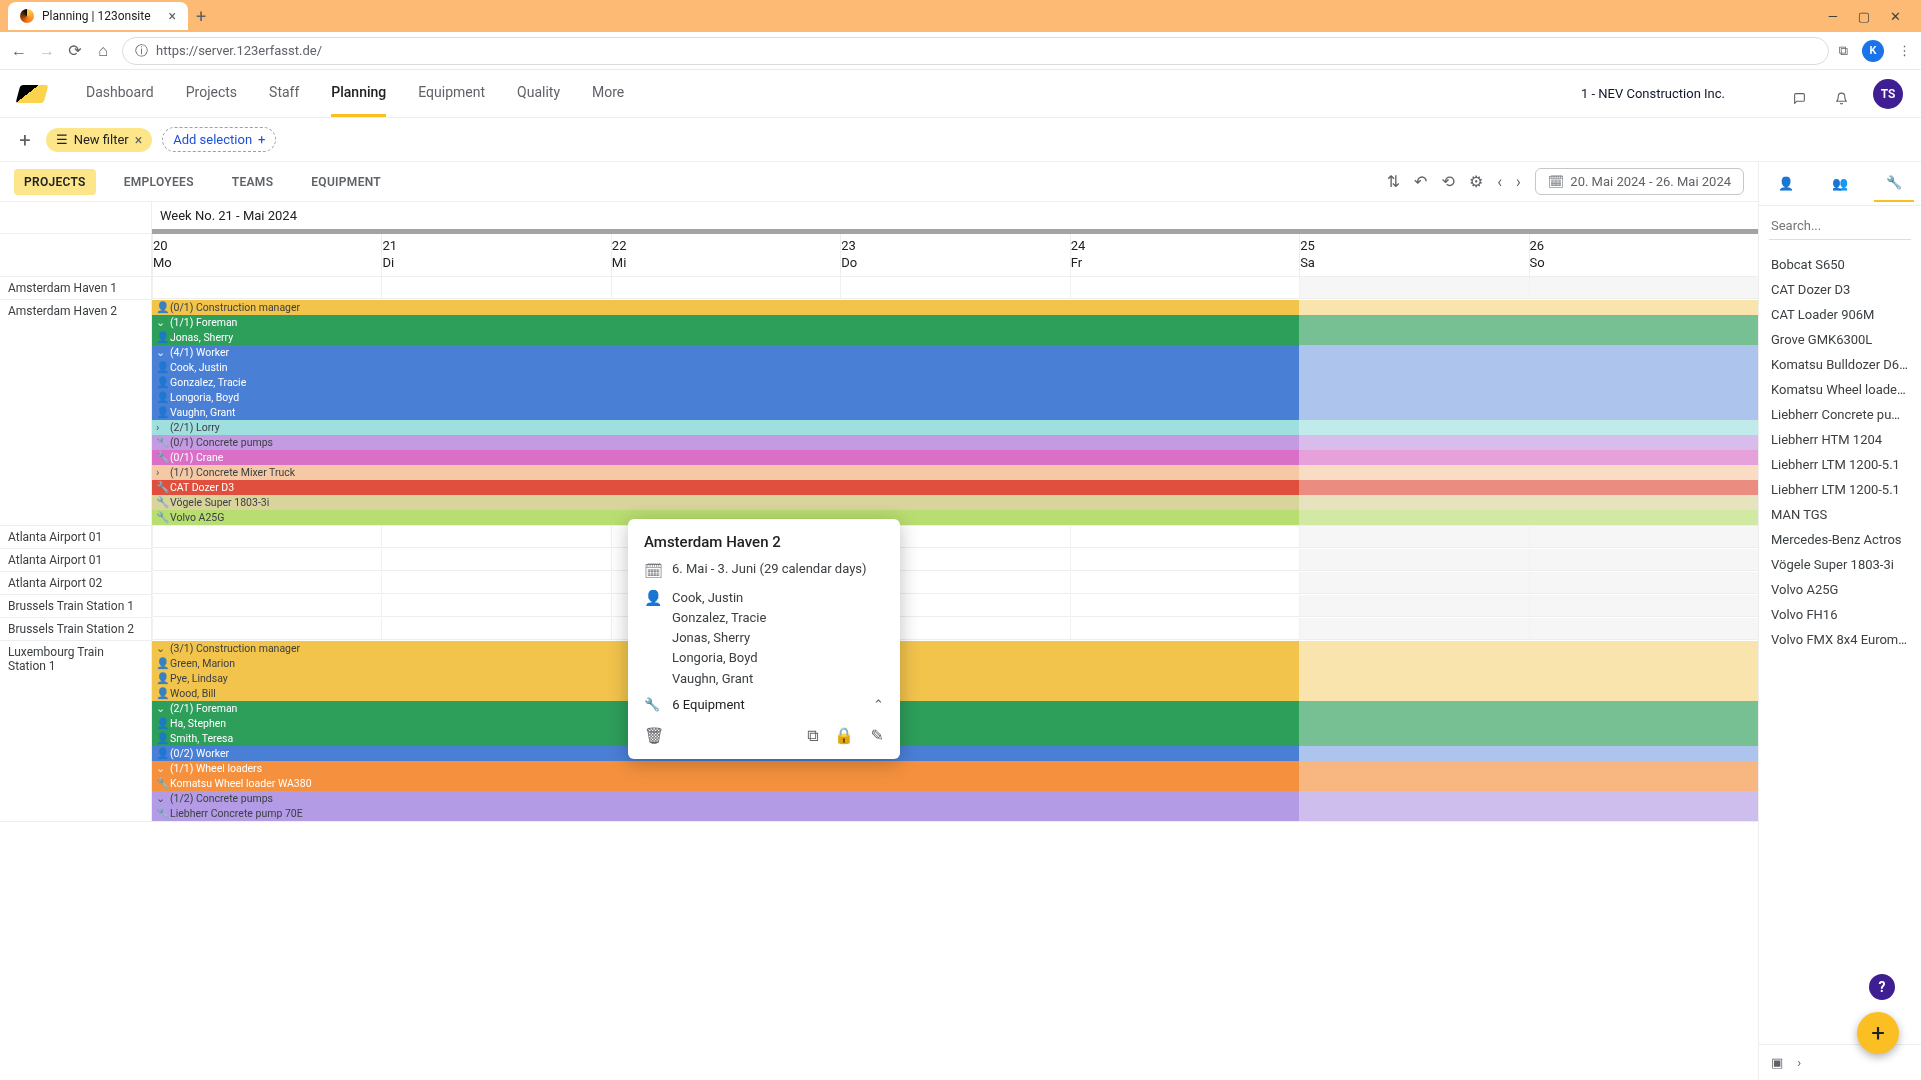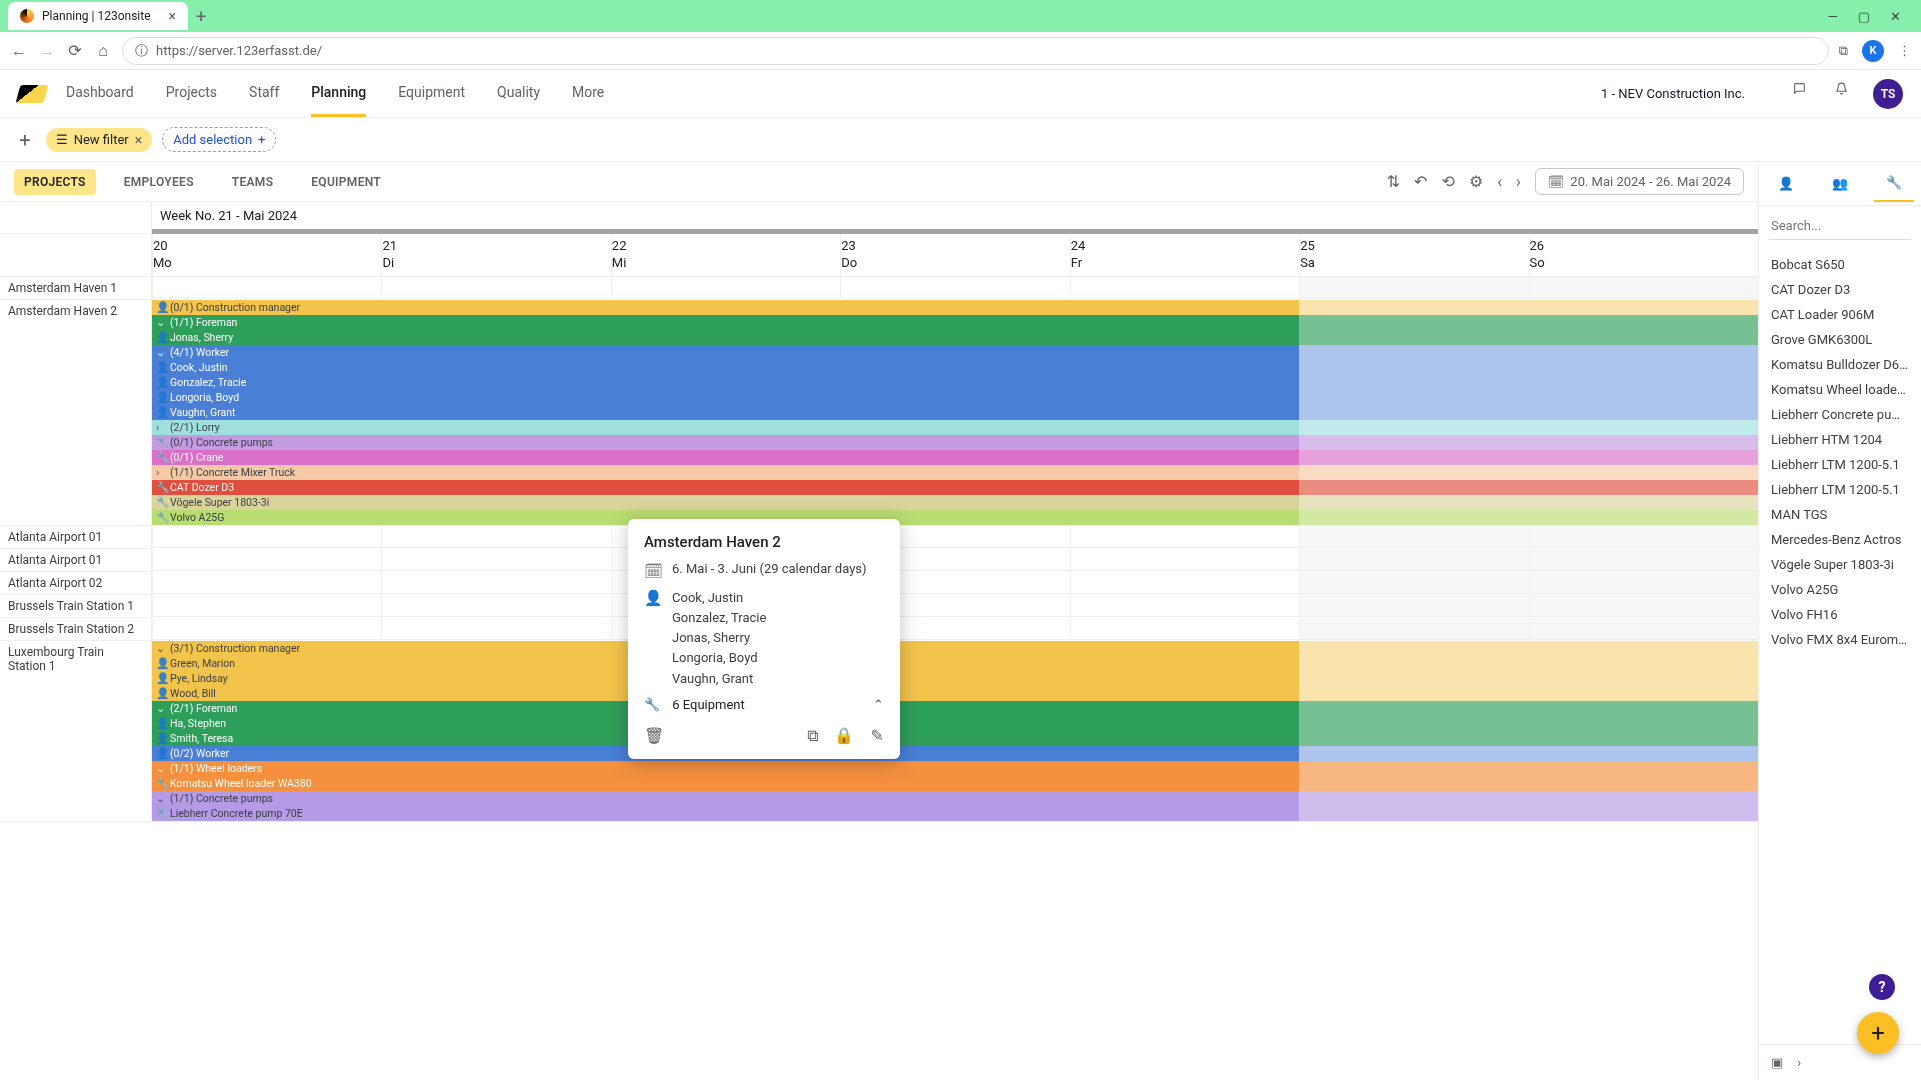--- a/index.html
+++ b/index.html
@@ -1,36 +1,36 @@
 <!DOCTYPE html>
 <html><head>
 <meta charset="utf-8">
 <style>
 *{box-sizing:border-box;margin:0;padding:0;font-family:Roboto,Arial,sans-serif}
 body{background:#fff;font-size:13px;color:#202124;overflow:hidden}
 .browser-frame{width:1921px;height:1080px;display:flex;flex-direction:column;background:#dfe5f2}
-.tab-strip{height:32px;display:flex;align-items:center;padding:12px 8px;background:#86efac}
+.tab-strip{height:32px;display:flex;align-items:center;padding:12px 8px;background:#fdba74}
 .tab{background:#fff;border-radius:8px 8px 0 0;padding:6px 12px;display:flex;align-items:center;gap:8px;font-size:12px;width:180px}
 .tab .favicon{width:14px;height:14px;border-radius:50%;background:conic-gradient(#fcd34d,#f97316,#000)}
 .tab-close{margin-left:auto;font-size:14px;color:#5f6368;cursor:pointer}
 .new-tab{margin-left:8px;color:#5f6368;font-size:18px;cursor:pointer}
 .win-controls{margin-left:auto;display:flex;gap:20px;padding-right:12px;color:#3c4043}
 .addr-row{height:38px;display:flex;align-items:center;gap:10px;padding:0 10px;background:#fff;border-bottom:1px solid #e8eaed}
 .addr-row .nav-ic{width:18px;text-align:center;color:#5f6368;cursor:pointer;font-size:16px}
 .addr-bar{flex:1;height:28px;border:1px solid #dadce0;border-radius:14px;display:flex;align-items:center;padding:0 12px;gap:8px;font-size:13px;color:#5f6368}
 .addr-end{display:flex;align-items:center;gap:14px;color:#5f6368}
 .addr-end .avatar{width:22px;height:22px;border-radius:50%;background:#1a73e8;color:#fff;display:flex;align-items:center;justify-content:center;font-size:11px;font-weight:600}
 .app{flex:1;display:flex;flex-direction:column;background:#fff;position:relative}
-.topnav{height:48px;display:flex;align-items:center;padding:0 18px;gap:20px;border-bottom:1px solid #eee}
+.topnav{height:48px;display:flex;align-items:center;padding:0 18px;gap:40px;border-bottom:1px solid #eee}
 .logo{width:28px;height:18px;background:linear-gradient(135deg,#000 40%,#fcd34d 40%);transform:skewX(-15deg);border-radius:3px}
 .topnav .nitem{font-size:14px;color:#5f6368;cursor:pointer;padding:14px 0}
 .topnav .nitem.active{color:#202124;border-bottom:3px solid #fbbf24;font-weight:500}
 .topnav .spacer{flex:1}
 .org-name{font-size:13px;color:#0f172a;cursor:pointer}
-.top-icons{display:flex;gap:22px;align-items:flex-start;margin-left:24px}
+.top-icons{display:flex;gap:22px;align-items:flex-end;margin-left:24px}
 .top-icons .ic{width:20px;height:20px;display:flex;align-items:center;justify-content:center;color:#5f6368}
 .user-av{width:30px;height:30px;border-radius:50%;background:#3f1d92;color:#fff;display:flex;align-items:center;justify-content:center;font-size:12px;font-weight:600}
 .filter-row{height:44px;display:flex;align-items:center;gap:10px;padding:0 14px;border-bottom:1px solid #eee}
 .plus-btn{font-size:20px;color:#5f6368;cursor:pointer;width:22px;text-align:center}
 .chip{display:flex;align-items:center;gap:6px;padding:4px 10px;border-radius:16px;font-size:13px;cursor:pointer}
 .chip.yellow{background:#fde68a}
 .chip.dashed{border:1px dashed #9aa0a6;color:#1d4ed8}
 .chip .x{font-size:14px;color:#5f6368}
 .workspace{flex:1;display:flex;min-height:0}
 .main-col{flex:1;display:flex;flex-direction:column;min-width:0;border-right:1px solid #eee}
@@ -418,21 +418,21 @@
                   <div class="bar c-orange split5_2 invwe">
                     <span class="bic">⌄</span>
                     <span>(1/1) Wheel loaders</span>
                   </div>
                   <div class="bar c-orange split5_2 invwe">
                     <span class="bic">🔧</span>
                     <span>Komatsu Wheel loader WA380</span>
                   </div>
                   <div class="bar c-purple dk split5_2 invwe">
                     <span class="bic">⌄</span>
-                    <span>(1/1) Concrete pumps</span>
+                    <span>(1/2) Concrete pumps</span>
                   </div>
                   <div class="bar c-purple dk split5_2 invwe">
                     <span class="bic">🔧</span>
                     <span>Liebherr Concrete pump 70E</span>
                   </div>
                 </div>
               </div>
             </div>
 
           <div class="popup">

